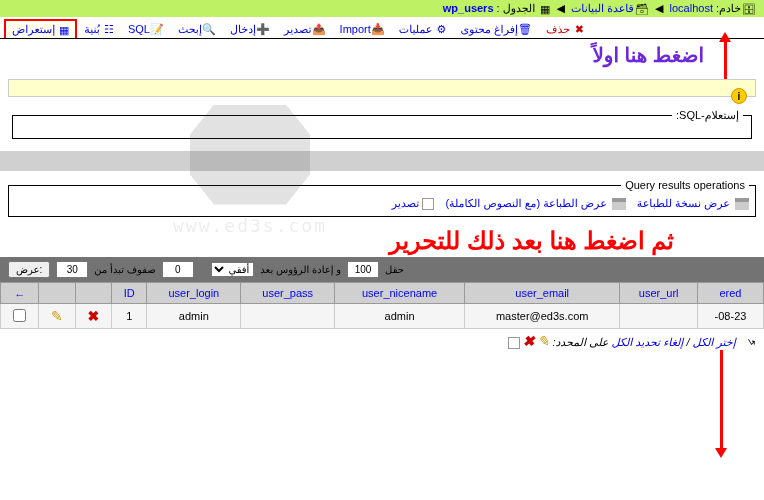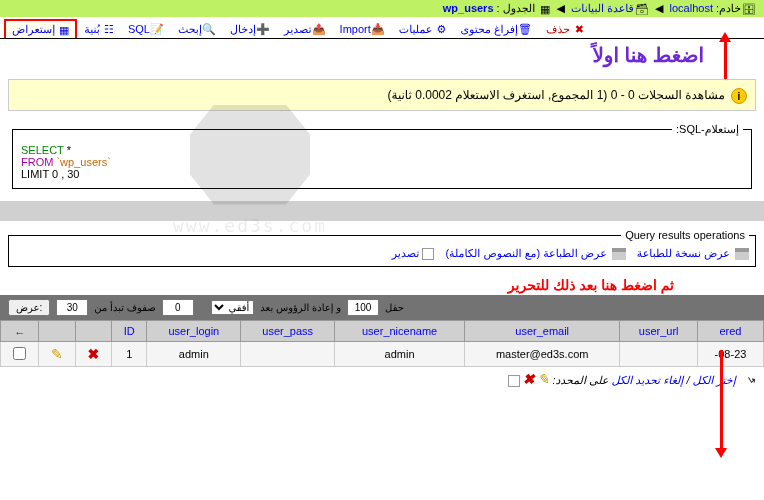--- a/index.html
+++ b/index.html
@@ -26,21 +26,21 @@
 .watermark { position: absolute; top: 80px; left: 140px; width: 220px; height: 180px; display: flex; flex-direction: column; align-items: center; justify-content: center; opacity: 0.15; z-index: 100; pointer-events: none; }
 .watermark-logo { width: 120px; height: 100px; background: #444; clip-path: polygon(20% 0, 80% 0, 100% 30%, 100% 70%, 80% 100%, 20% 100%, 0 70%, 0 30%); }
 .watermark-text { font-family: monospace; font-size: 18px; color: #888; letter-spacing: 2px; margin-top: 10px; }
 .gray-bar { background: #d0d0d0; height: 20px; margin: 0; }
 .query-ops { margin: 8px; border: 1px solid #000; padding: 6px; }
 .query-ops legend { padding: 0 4px; direction: ltr; }
 .query-ops-links { text-align: right; font-size: 11px; }
 .query-ops-links a { color: #0000ee; text-decoration: none; margin-left: 8px; }
 .print-icon { display: inline-block; width: 14px; height: 12px; background: linear-gradient(#999 30%, #ccc 30%); vertical-align: middle; margin-left: 2px; }
 .export-icon { display: inline-block; width: 12px; height: 12px; background: #fff; border: 1px solid #999; vertical-align: middle; }
-.annotation-2 { color: red; font-weight: bold; font-size: 14px; text-align: right; padding: 2px 90px 2px 0; }
+.annotation-2 { color: red; font-weight: bold; font-size: 24px; text-align: right; padding: 2px 90px 2px 0; }
 .arrow-line-2 { position: absolute; left: 720px; top: 350px; width: 3px; height: 100px; background: red; }
 .arrow-line-2::after { content: ''; position: absolute; bottom: -8px; left: -5px; border-left: 6px solid transparent; border-right: 6px solid transparent; border-top: 10px solid red; }
 .nav-row { background: #737373; padding: 4px 8px; font-size: 10px; text-align: right; display: flex; flex-direction: row-reverse; justify-content: flex-start; align-items: center; gap: 6px; }
 .nav-row input[type="text"] { width: 32px; font-size: 10px; padding: 1px; text-align: center; }
 .nav-row select { font-size: 10px; }
 .nav-row button { font-size: 10px; padding: 1px 6px; }
 table.data { width: 100%; border-collapse: collapse; font-size: 11px; direction: ltr; }
 table.data th { background: #d0d0d0; border: 1px solid #999; padding: 4px 6px; font-weight: normal; color: #0000ee; }
 table.data td { border: 1px solid #ccc; padding: 4px 6px; background: #f5f5f5; text-align: center; }
 .passblur { background: #bbb; color: #bbb; height: 14px; }
@@ -108,32 +108,24 @@
       <span class="ico">✖</span>
       <span>حذف</span>
     </div>
 </div>
 
 <div class="arrow-up"></div>
 <div class="annotation-1">اضغط هنا اولاً</div>
 
 <div class="query-info">
   <span class="info-icon">i</span>
-  <span>مشاهدة السجلات 0 - 0 (1 المجموع, استغرف الاستعلام 0.0002 ثانية)</span>
 </div>
 
 <fieldset class="sql-fieldset">
   <legend>إستعلام-SQL:</legend>
-  <div>
-    <span class="sql-select">SELECT</span>
-    <span>*</span><br>
-    <span class="sql-from">FROM</span>
-    <span class="sql-table">`wp_users`</span><br>
-    <span class="sql-limit">LIMIT 0 , 30</span>
-  </div>
 </fieldset>
 
 <div class="watermark">
   <div class="watermark-logo"></div>
   <div class="watermark-text">www.ed3s.com</div>
 </div>
 
 <div class="gray-bar"></div>
 
 <fieldset class="query-ops">

